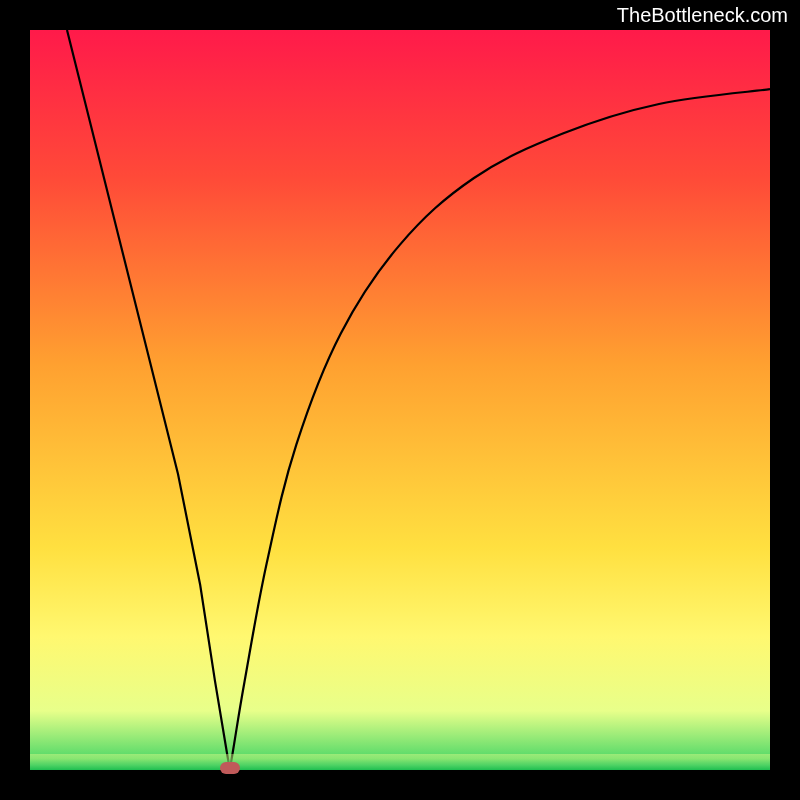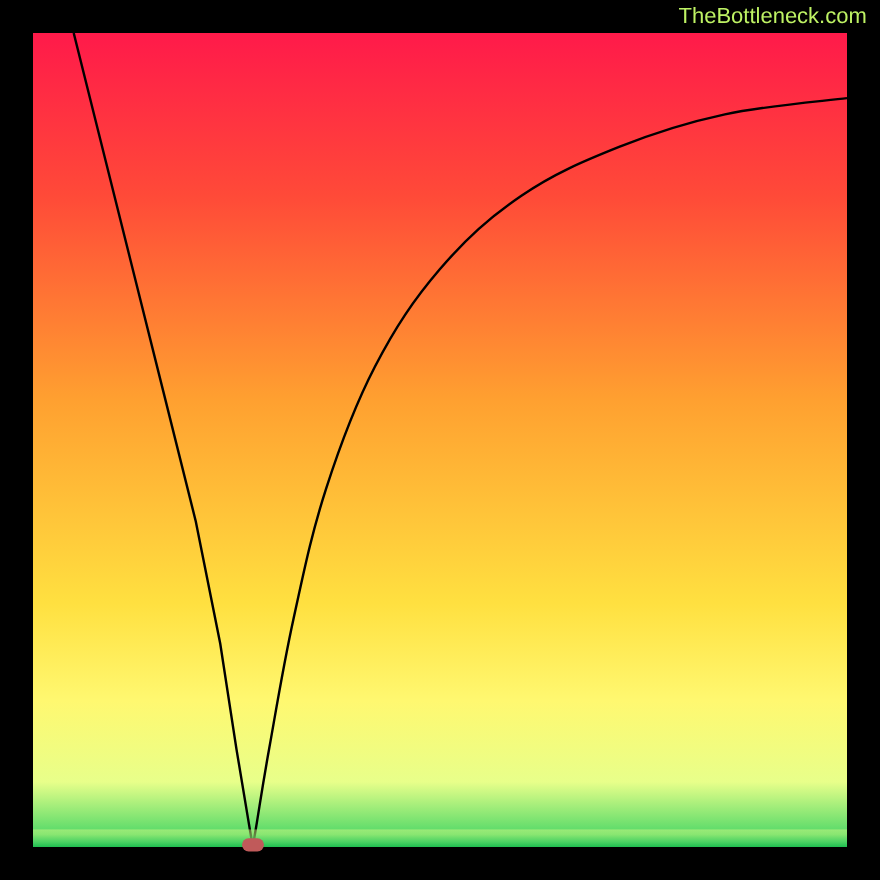--- a/index.html
+++ b/index.html
@@ -8,21 +8,21 @@
     height: 800px;
     background: #000;
     position: relative;
     font-family: Arial, sans-serif;
     overflow: hidden;
   }
   .watermark {
     position: absolute;
     top: 4px;
     right: 12px;
-    color: #bef264;
+    color: #ffffff;
     font-size: 20px;
     font-weight: 500;
     z-index: 10;
   }
   .plot-area {
     position: absolute;
     left: 30px;
     top: 30px;
     width: 740px;
     height: 740px;

